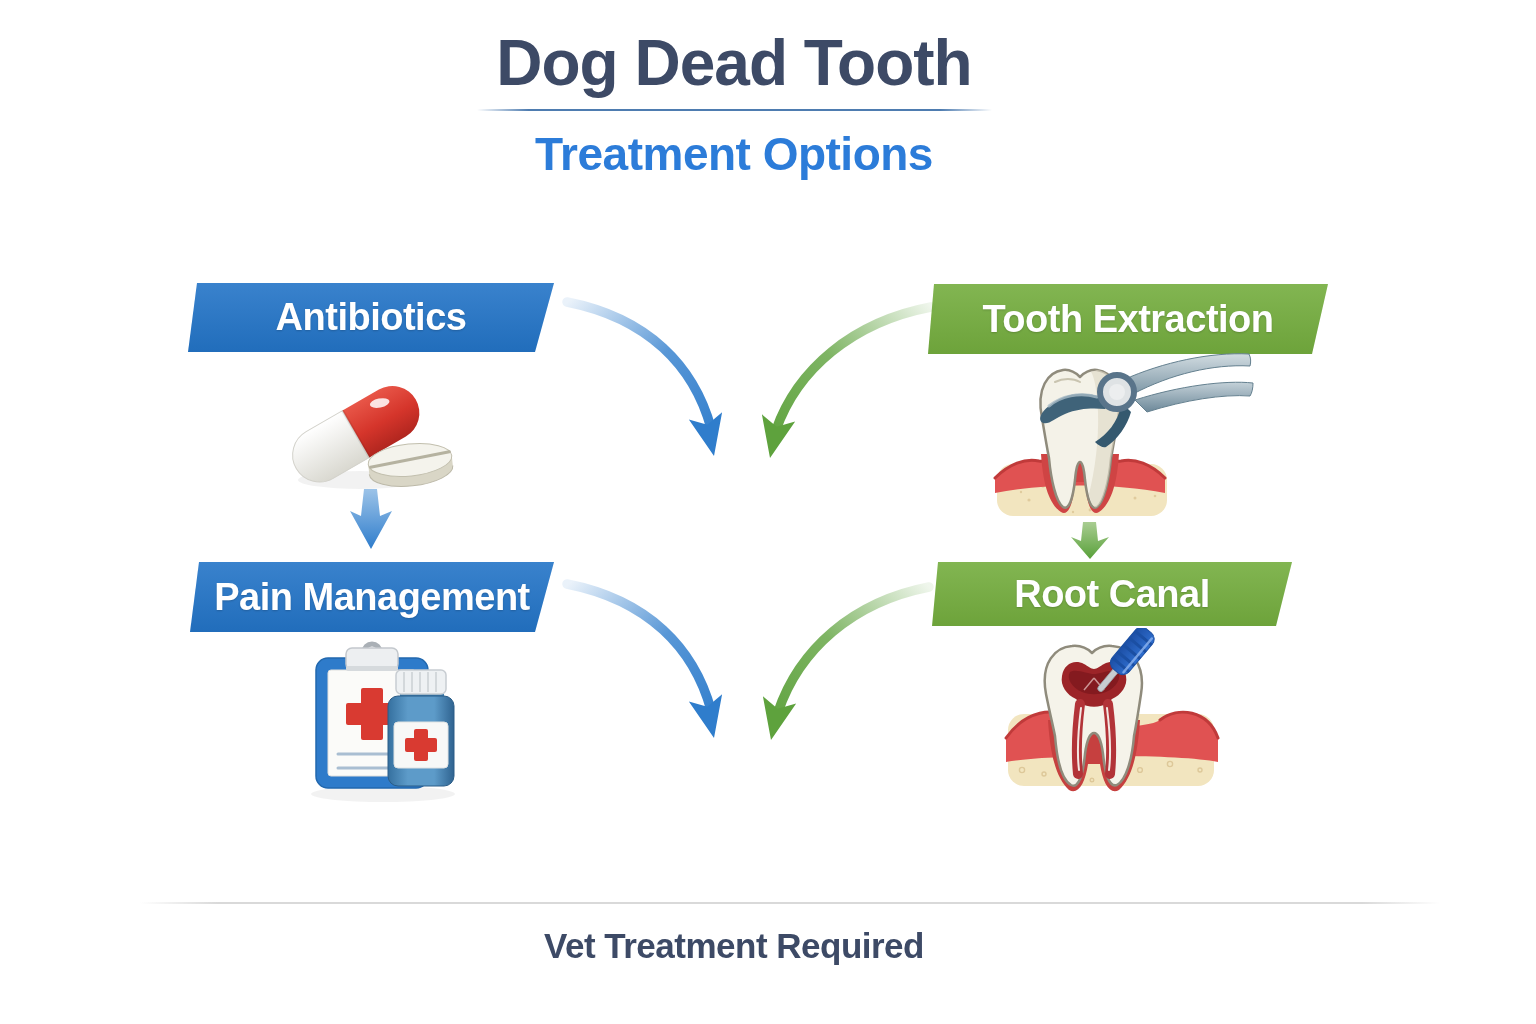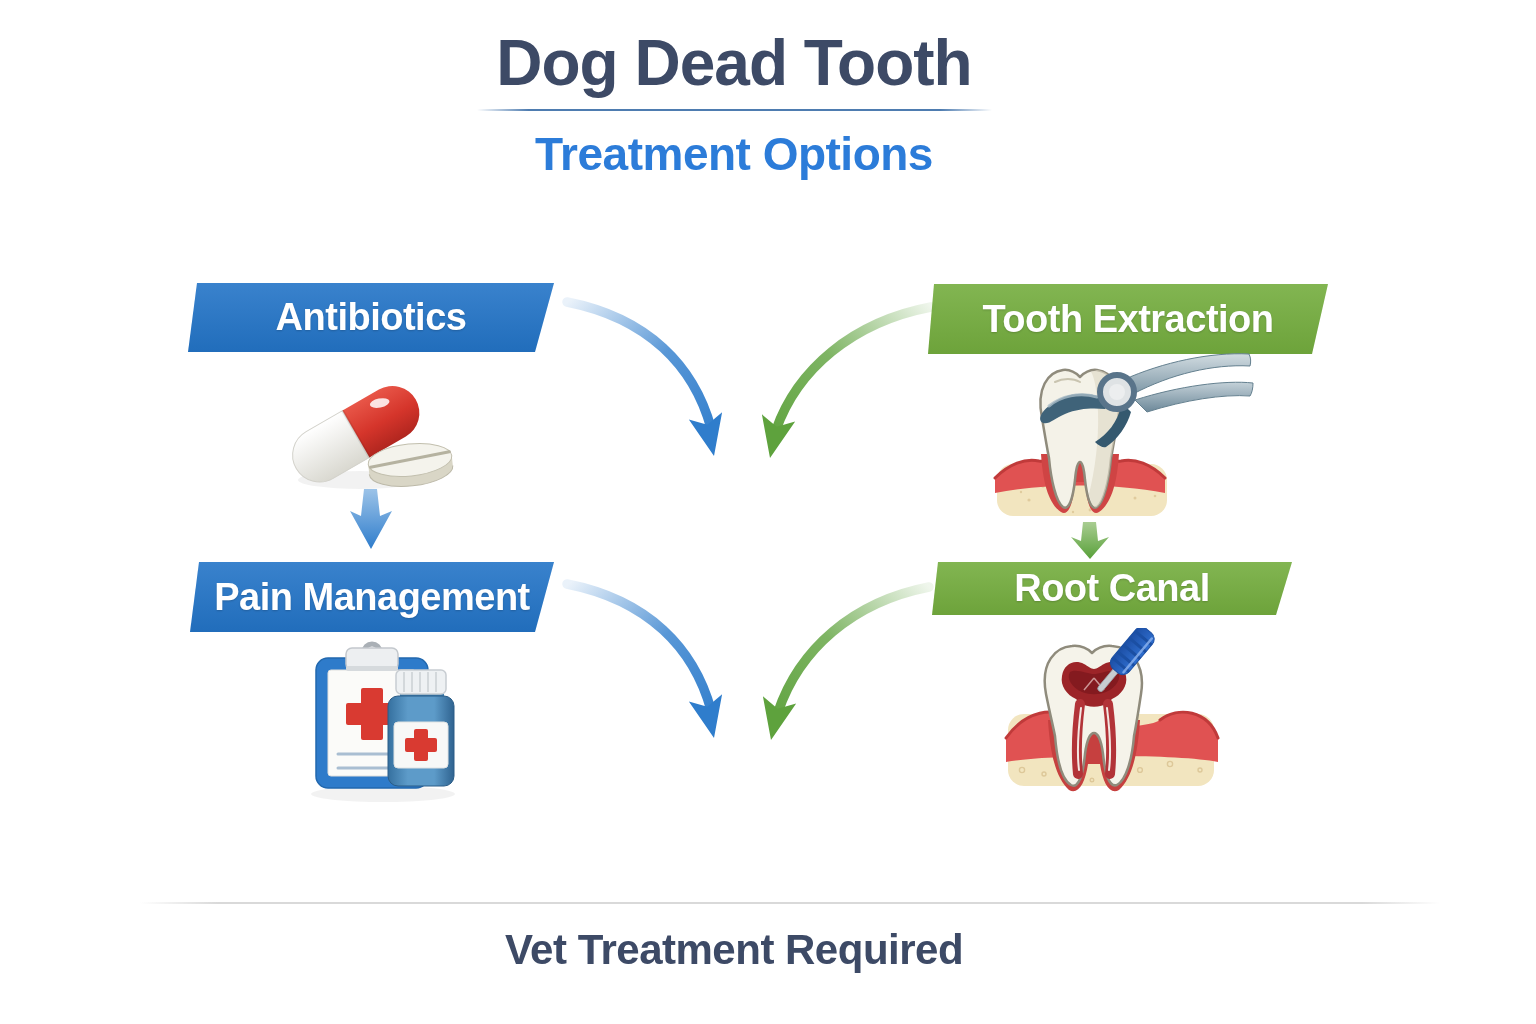--- a/index.html
+++ b/index.html
@@ -31,33 +31,33 @@
     background-image:linear-gradient(180deg, rgba(255,255,255,0.10), rgba(0,0,0,0.06));
   }
   .banner.blue{background-color:var(--banner-blue,#2374c7);text-align:center;}
   .banner.green{background-color:var(--banner-green,#74ad3e);}
   .banner.antibiotics{left:188px;top:283px;width:366px;height:69px;
     clip-path:polygon(9px 0%, 100% 0%, calc(100% - 19px) 100%, 0% 100%);}
   .banner.extraction{left:928px;top:284px;width:400px;height:70px;
     clip-path:polygon(6px 0%, 100% 0%, calc(100% - 16px) 100%, 0% 100%);}
   .banner.pain{left:190px;top:562px;width:364px;height:70px;
     clip-path:polygon(9px 0%, 100% 0%, calc(100% - 19px) 100%, 0% 100%);}
-  .banner.rootcanal{left:932px;top:562px;width:360px;height:53px;
+  .banner.rootcanal{left:932px;top:562px;width:360px;height:64px;
     clip-path:polygon(6px 0%, 100% 0%, calc(100% - 16px) 100%, 0% 100%);}
   
   .art{position:absolute;}
   
   .footer-divider{
     position:absolute;left:140px;top:902px;width:1300px;height:2px;
     background:linear-gradient(90deg, rgba(0,0,0,0) 0%, var(--divider,#d9d9d9) 6%,
                var(--divider,#d9d9d9) 94%, rgba(0,0,0,0) 100%);
   }
   .footer-label{
     position:absolute;left:334px;top:926px;width:800px;text-align:center;
-    font-size:42px;font-weight:700;letter-spacing:-0.5px;color:var(--footer-text,#3d4a66);
+    font-size:35px;font-weight:700;letter-spacing:-0.5px;color:var(--footer-text,#3d4a66);
   }
 </style>
 </head>
 <body>
 
 <div class="canvas">
 
   <div class="header">
     <h1 class="title">Dog Dead Tooth</h1>
     <div class="header-rule"></div>

